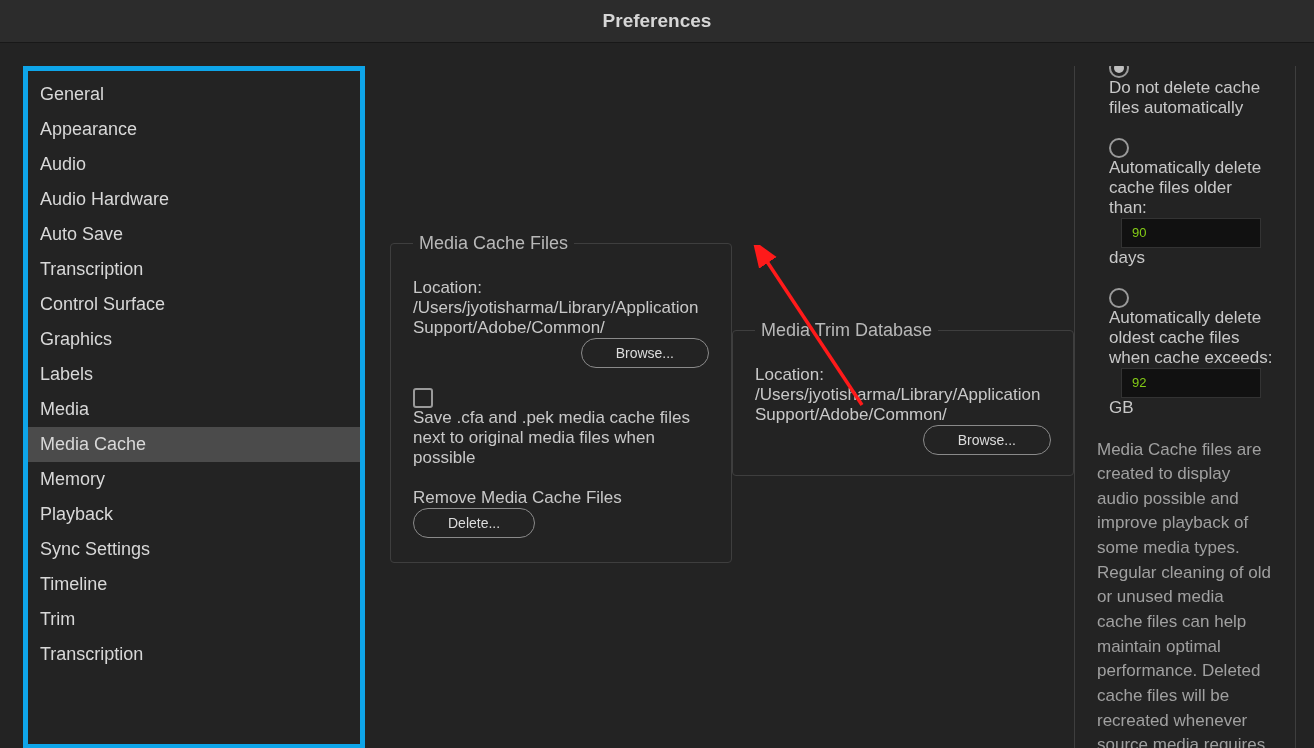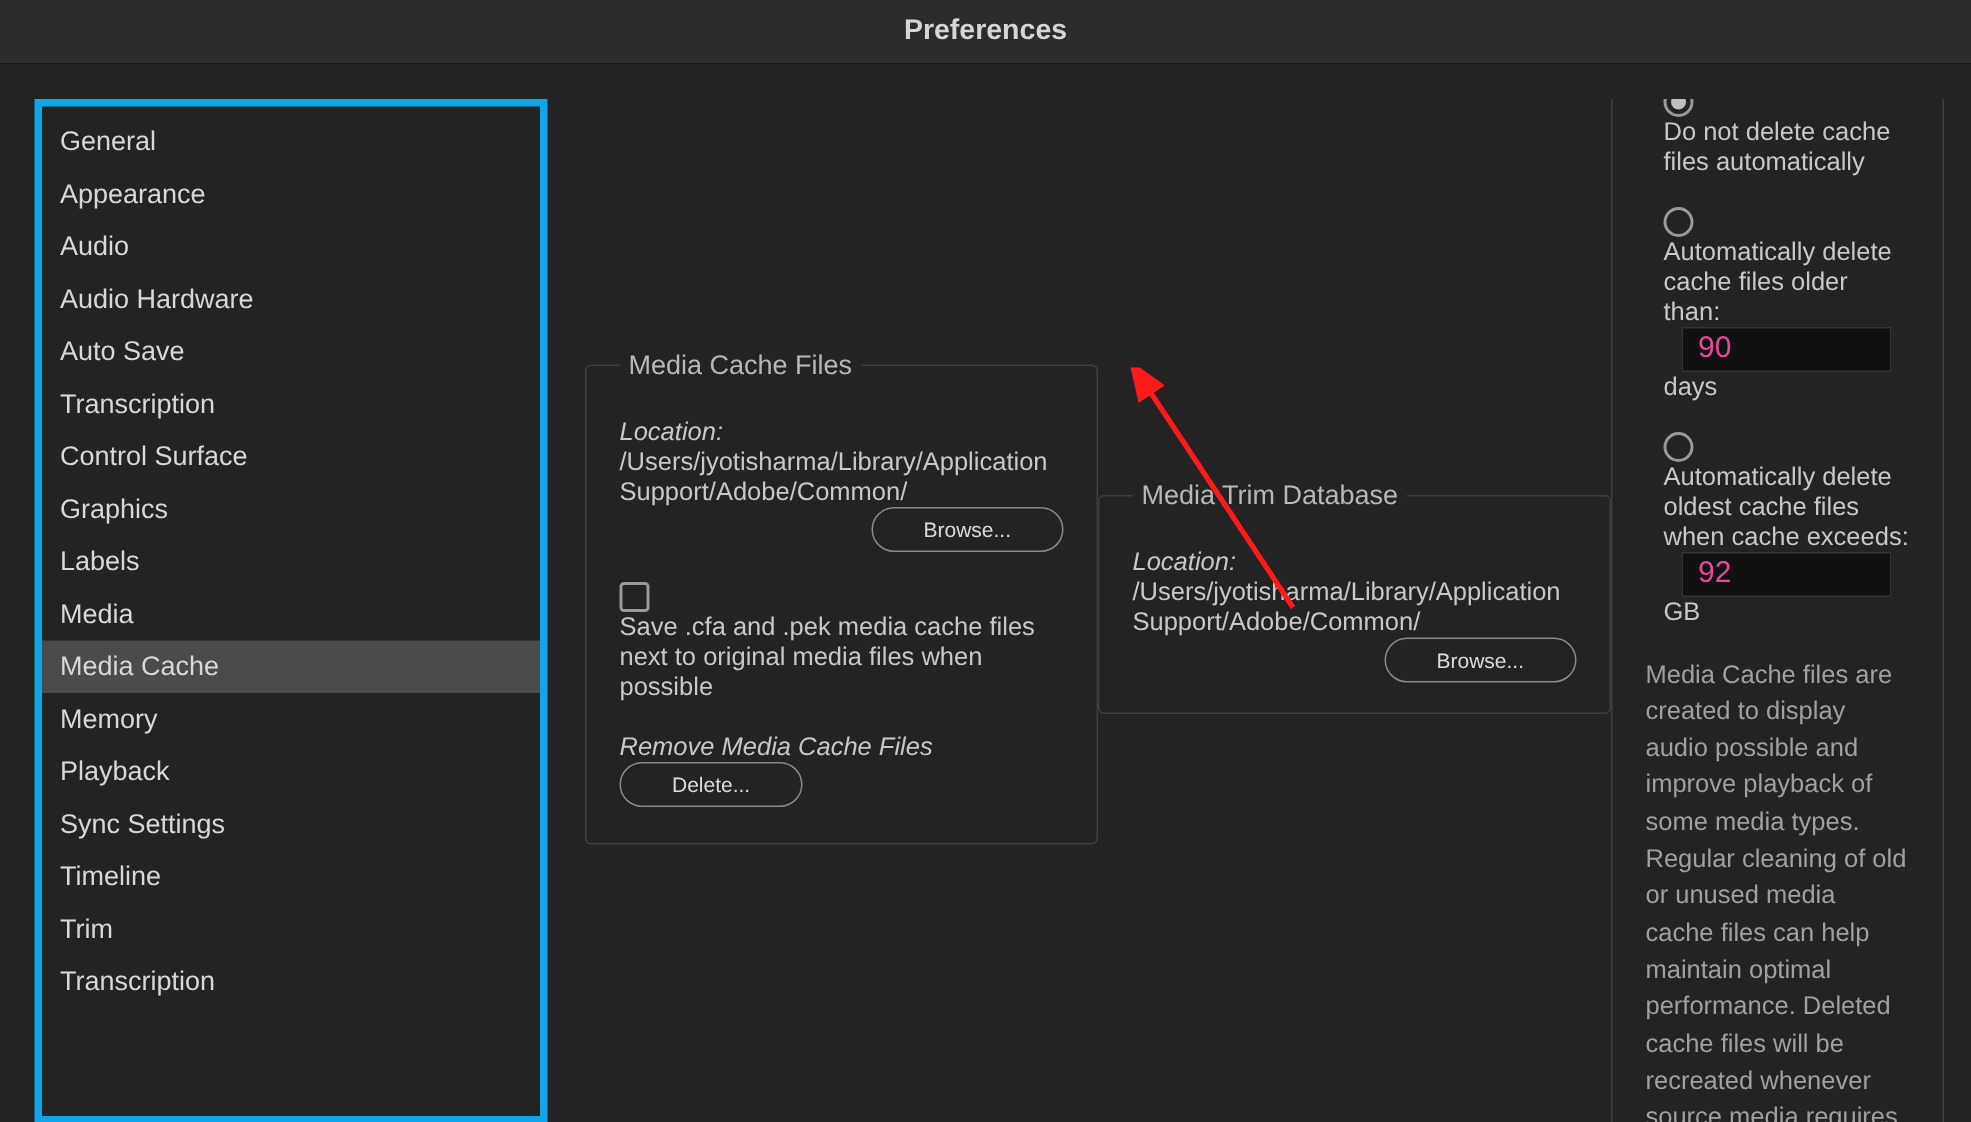--- a/index.html
+++ b/index.html
@@ -51,21 +51,21 @@
     margin:0 0 20px 0;
     padding:24px 22px 20px 22px;
   }
   fieldset.group>legend{
     color:#b8b8b8;
     font-size:18px;
     padding:0 6px;
   }
   .row{display:flex;align-items:center;margin-bottom:20px;flex-wrap:wrap;}
   .row:last-child{margin-bottom:0;}
-  .label{color:#c8c8c8;margin-right:12px;font-style:italic;}
+  .label{color:#c8c8c8;margin-right:12px;}
   .path{color:#c8c8c8;margin-right:0;}
   .btn{
     border:1.5px solid #8a8a8a;
     border-radius:22px;
     background:transparent;
     color:#dcdcdc;
     font-size:14px;
     padding:6px 34px;
     cursor:pointer;
     min-width:120px;
@@ -88,24 +88,24 @@
     display:flex;align-items:center;justify-content:center;
     cursor:pointer;
     box-sizing:border-box;
   }
   .radio.filled::after{
     content:"";width:10px;height:10px;background:#bfbfbf;border-radius:50%;
   }
   .numbox{
     background:#111;
     border:1px solid #333;
-    color:#ec4899;
+    color:#84cc16;
     width:140px;
     height:30px;
-    font-size:20px;
+    font-size:13px;
     padding:2px 10px;
     margin:0 12px;
     box-sizing:border-box;
   }
   .desc{color:#a0a0a0;font-size:17px;line-height:1.45;max-width:730px;}
   .spacer{flex:1;}
   .arrow{
     position:absolute;
     pointer-events:none;
   }

